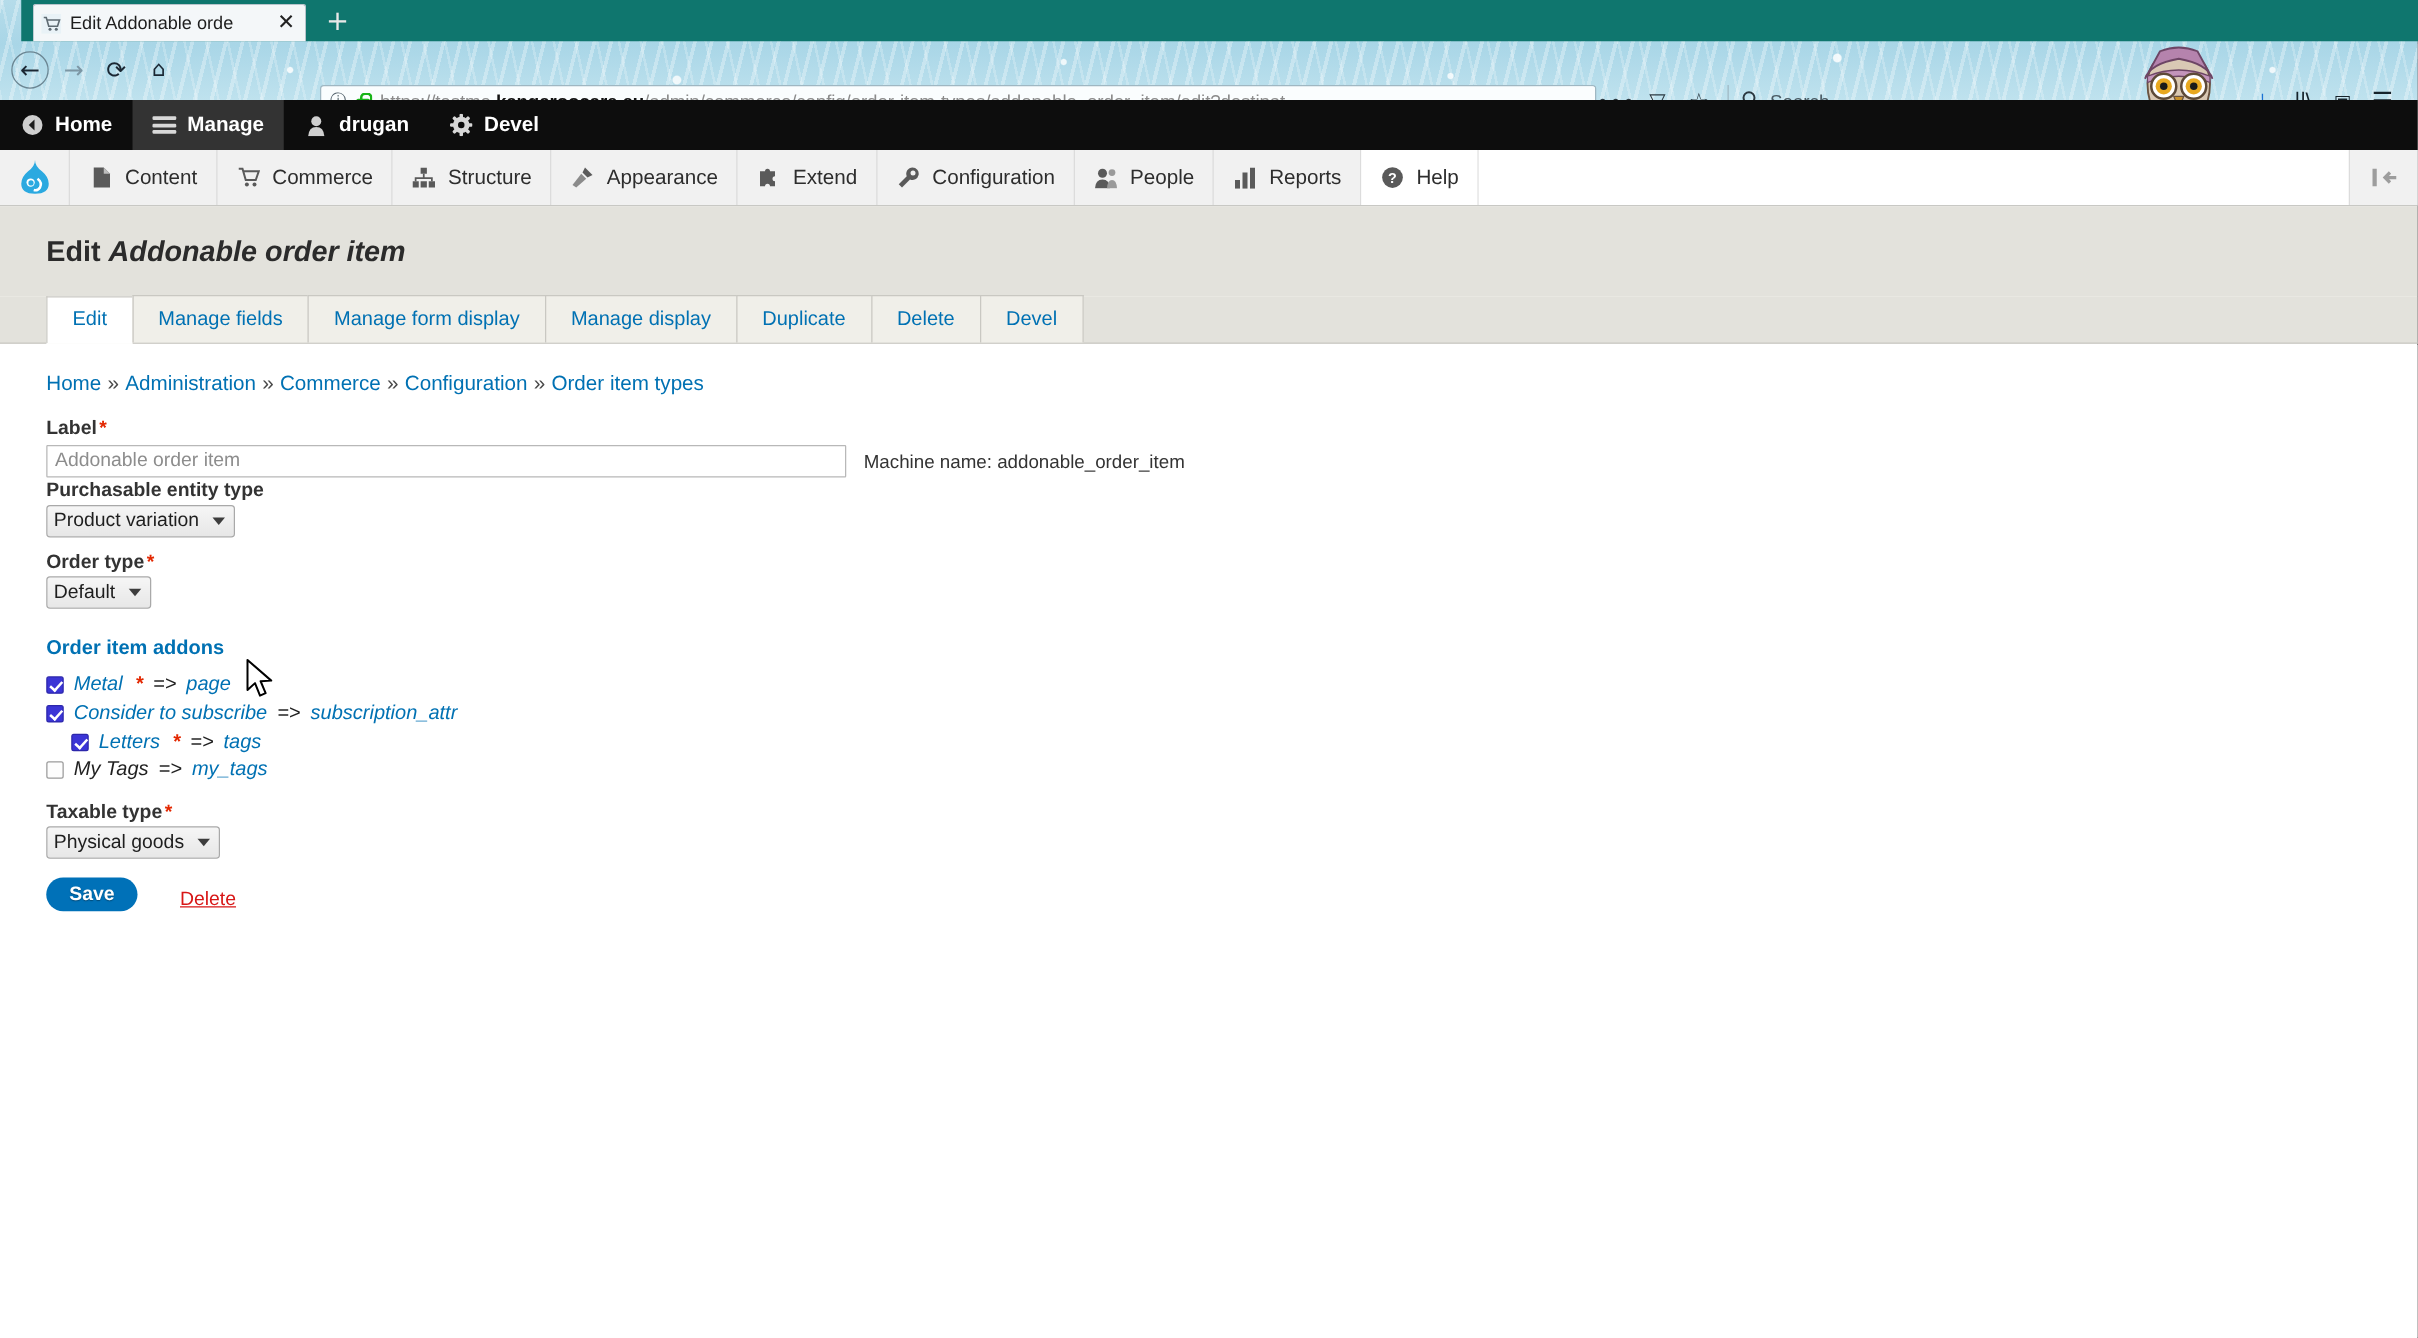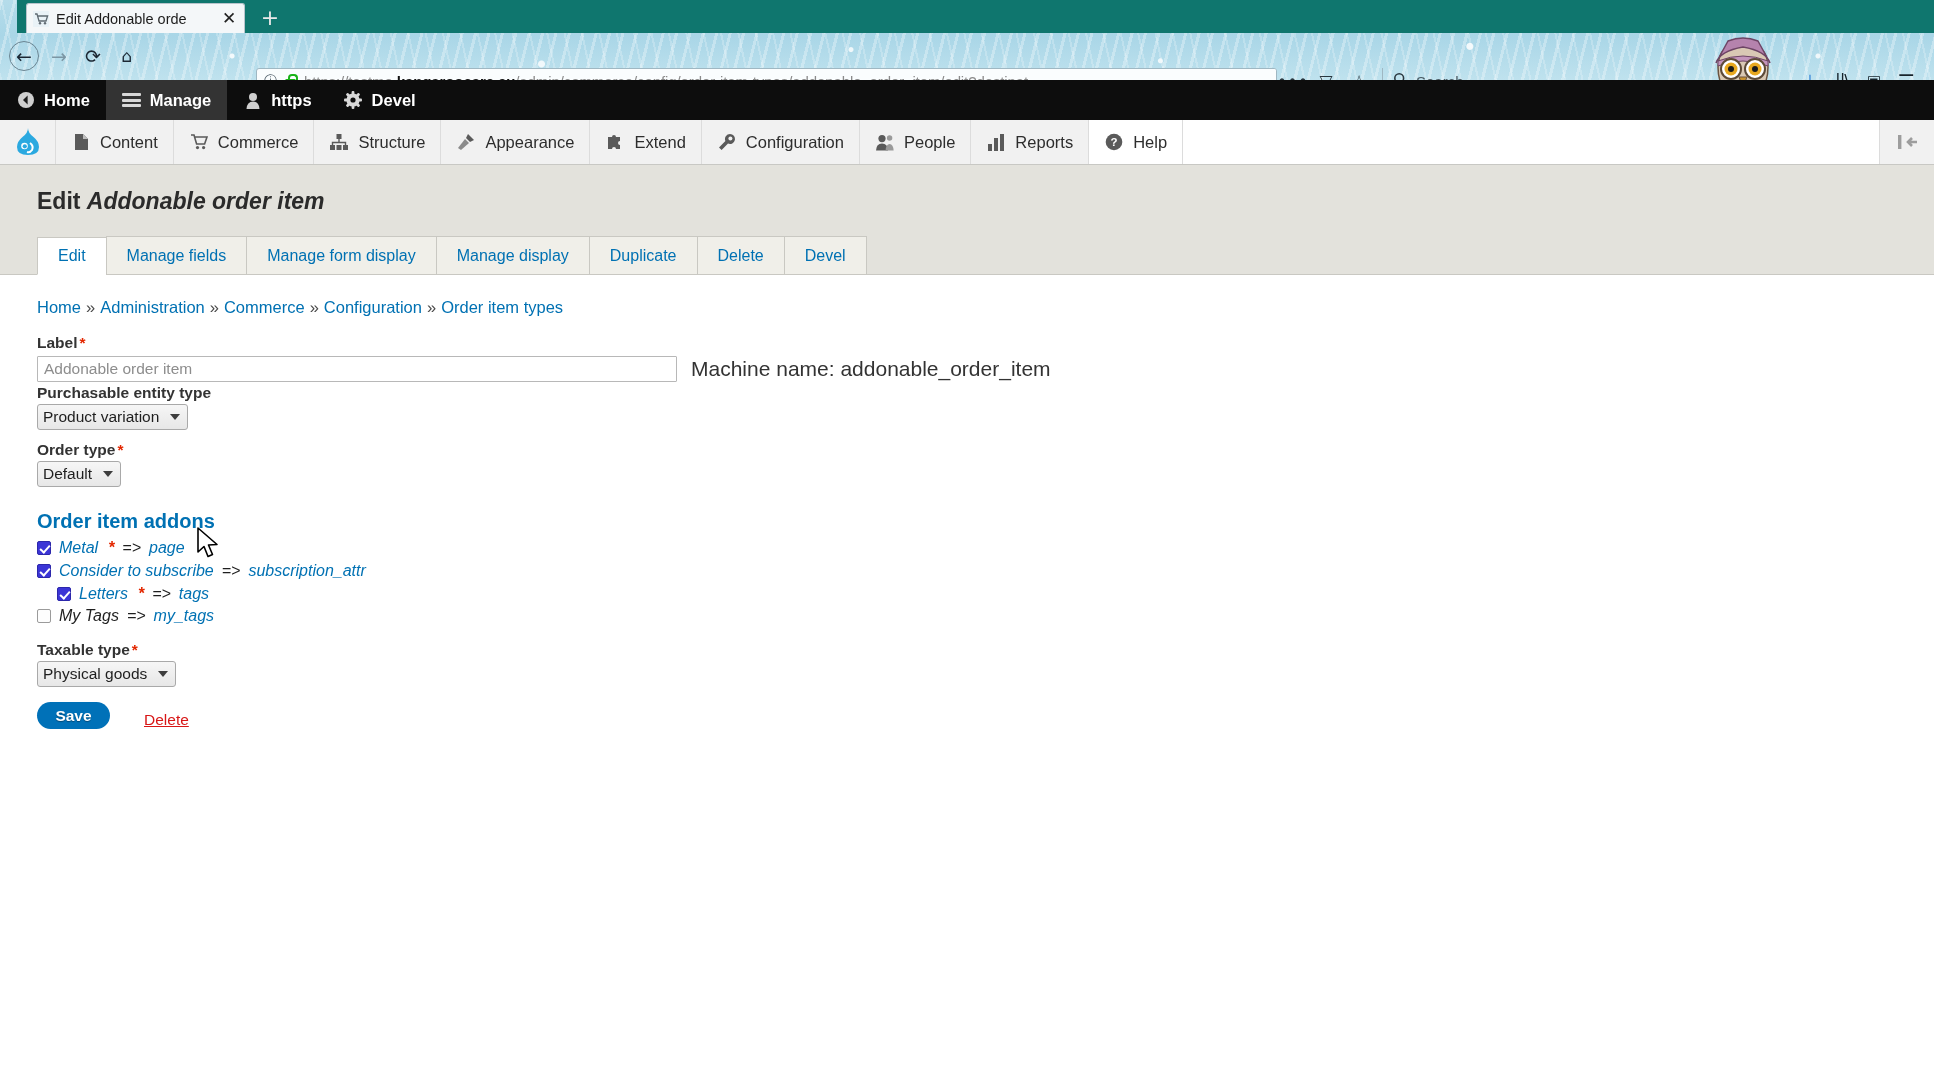--- a/index.html
+++ b/index.html
@@ -287,42 +287,42 @@
     width: 640px; height: 26px;
     border: 1px solid #b8b8b8;
     background: #fff;
     font-size: 15.5px;
     color: #8d8d8d;
     padding: 0 6px;
     font-family: "Liberation Sans", sans-serif;
     border-radius: 1px;
   }
   .machine-name {
-    font-size: 21px; color: #333;
+    font-size: 15px; color: #333;
   }
 
   .sel {
     display: inline-flex; align-items: center;
     height: 26px;
     background: linear-gradient(180deg,#f6f6f6 0%, #e7e7e7 100%);
     border: 1px solid #a9a9a9;
     border-radius: 3px;
     padding: 0 7px 0 5px;
     font-size: 15.5px; color: #1e1e1e;
     gap: 11px;
   }
   .caret {
     width: 0; height: 0;
     border-left: 5px solid transparent;
     border-right: 5px solid transparent;
     border-top: 6px solid #3d3d3d;
   }
 
   .addons-title {
-    font-size: 20px; font-weight: bold; color: #0071b3;
+    font-size: 16px; font-weight: bold; color: #0071b3;
   }
   .addon-row {
     display: flex; align-items: center; gap: 8px;
     font-size: 16px; line-height: 1;
     height: 22px;
     font-style: italic;
   }
   .cb {
     width: 14px; height: 14px; flex: 0 0 14px;
     border-radius: 2px;
@@ -451,21 +451,21 @@
       </span>
       <span>Manage</span>
     </div>
     <div class="atb-item">
       <span class="atb-ico">
         <svg width="16" height="17" viewBox="0 0 16 17">
           <circle cx="8" cy="5" r="4" fill="#cfcfcf"></circle>
           <path d="M1.5 17 Q2 9.5 8 9.5 Q14 9.5 14.5 17z" fill="#cfcfcf"></path>
         </svg>
       </span>
-      <span>https</span>
+      <span>drugan</span>
     </div>
     <div class="atb-item">
       <span class="atb-ico">
         <svg width="18" height="18" viewBox="0 0 18 18">
           <g fill="#d8d8d8">
             <circle cx="9" cy="9" r="6.6"></circle>
             <rect x="7.6" y="0" width="2.8" height="18" rx="1"></rect>
             <rect x="0" y="7.6" width="18" height="2.8" rx="1"></rect>
             <rect x="7.6" y="0" width="2.8" height="18" rx="1" transform="rotate(45 9 9)"></rect>
             <rect x="0" y="7.6" width="18" height="2.8" rx="1" transform="rotate(45 9 9)"></rect>

